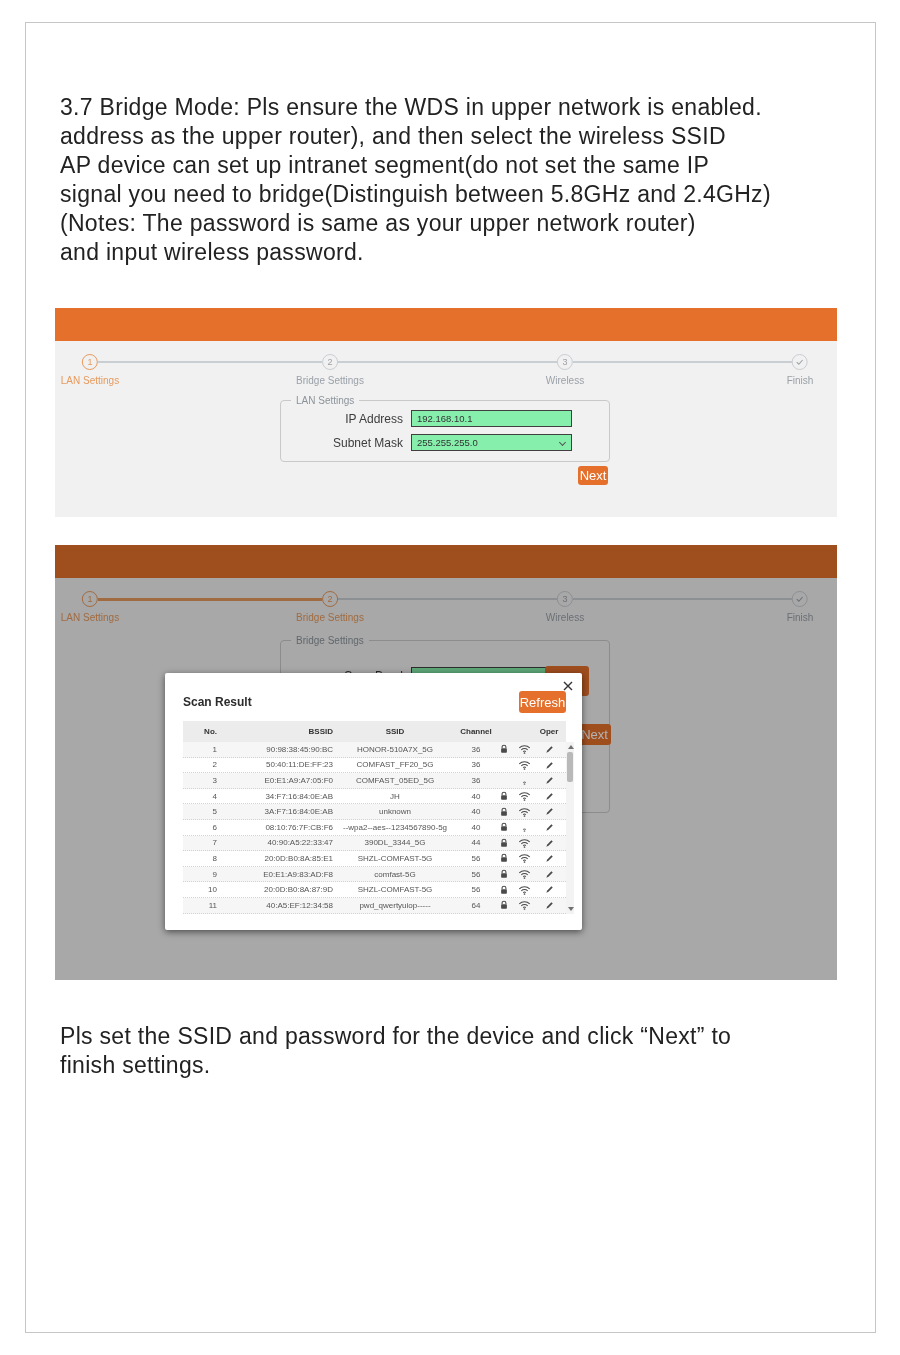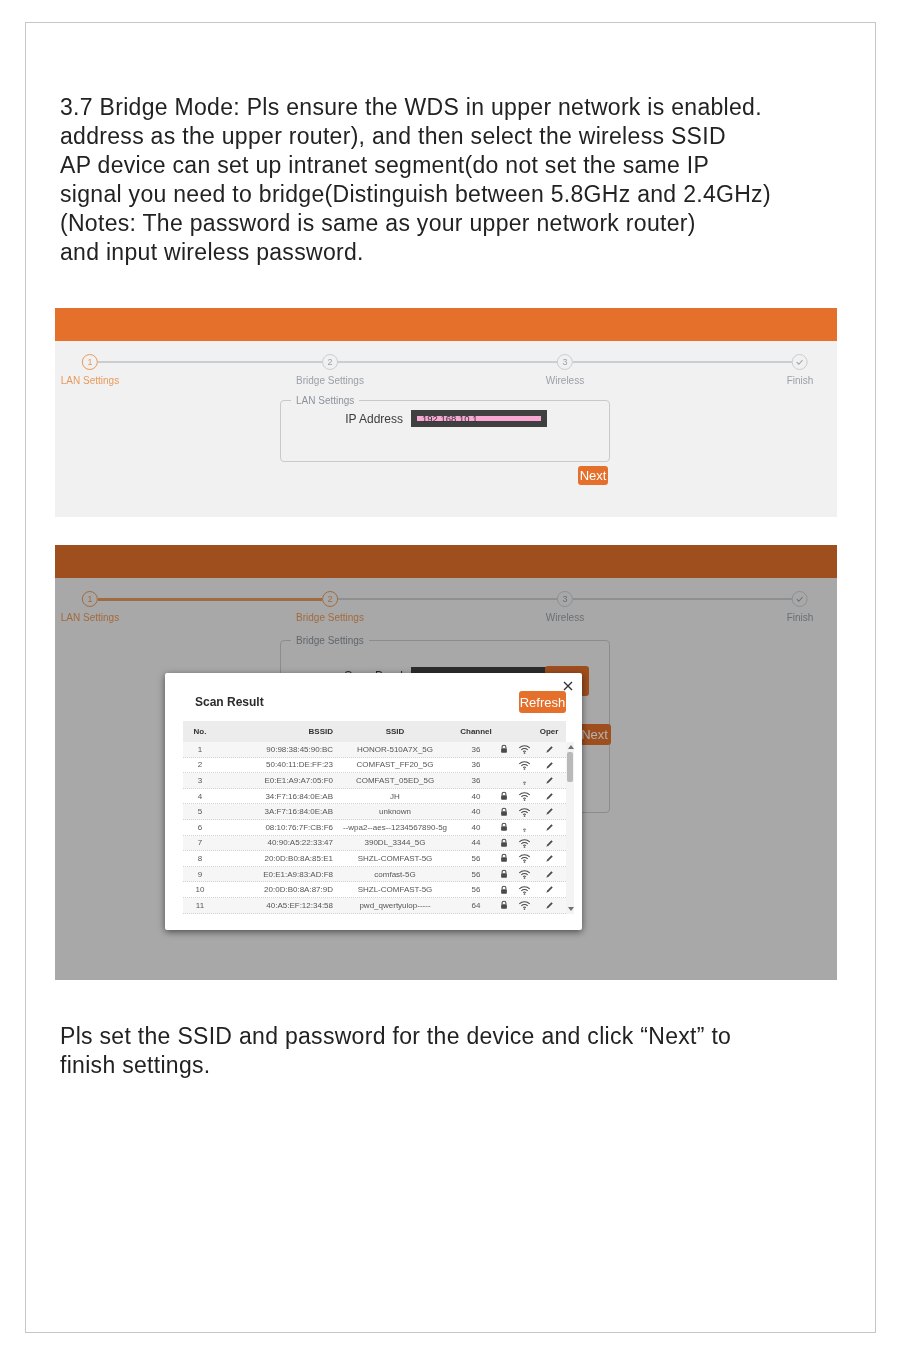--- a/index.html
+++ b/index.html
@@ -41,46 +41,46 @@
   .step.on .slabel{color:var(--step-active);}
   .circle svg{display:block;}
 
   
   .panel{position:absolute;border:1px solid #c9c9c9;border-radius:4px;}
   .shot1 .panel{left:225px;top:92px;width:330px;height:62px;}
   .shot2 .panel{left:225px;top:95px;width:330px;height:173px;}
   .legend{position:absolute;top:-6px;left:10px;background:#f1f1f1;padding:0 5px;font-size:10px;color:#8b949b;}
   .frow{position:absolute;left:0;width:100%;display:flex;align-items:center;}
   .frow .flabel{width:122px;text-align:right;margin-right:8px;font-size:12px;color:#3c3c3c;}
-  .ctrl{position:relative;width:136px;height:17px;background:#f9a8d4;border:6px solid #404040;
+  .ctrl{position:relative;width:161px;height:17px;background:#86efac;border:1px solid #404040;
         font-size:9.5px;color:#333;display:flex;align-items:center;padding:0 5px;}
   .ctrl.select .chev{position:absolute;right:6px;top:5px;width:5px;height:5px;
         border-right:1.4px solid #555;border-bottom:1.4px solid #555;transform:rotate(45deg);}
   .btn{background:var(--accent);color:#fff;border:none;border-radius:3px;
        font-size:13px;display:flex;align-items:center;justify-content:center;cursor:pointer;
        font-family:"Liberation Sans",sans-serif;}
   .next1{position:absolute;left:523px;top:158px;width:30px;height:19px;}
   .next2{position:absolute;left:523px;top:179px;width:33px;height:21px;}
   .scan-hidden{position:absolute;left:490px;top:121px;width:44px;height:30px;border-radius:3px;}
   .input2{position:absolute;left:355px;top:129px;width:143px;height:17px;background:#fff;border:1px solid #b9bec4;}
 
   
   .overlay{position:absolute;left:0;top:0;width:100%;height:100%;background:rgba(0,0,0,.30);z-index:5;}
   .modal{position:absolute;left:110px;top:128px;width:417px;height:257px;background:#fff;z-index:10;
          border-radius:2px;box-shadow:0 2px 7px rgba(0,0,0,.55);}
   .modal .close{position:absolute;right:7px;top:6px;width:14px;height:14px;display:flex;
                 align-items:center;justify-content:center;cursor:pointer;}
-  .modal .m-title{position:absolute;left:18px;top:22px;font-size:12px;font-weight:bold;color:#2c2c2c;margin-left:12px;}
+  .modal .m-title{position:absolute;left:18px;top:22px;font-size:12px;font-weight:bold;color:#2c2c2c;}
   .modal .refresh{position:absolute;right:16px;top:18px;width:47px;height:22px;}
 
   .scan-table{position:absolute;left:18px;top:48px;width:383px;font-size:8px;color:#555;}
   .trow{display:flex;align-items:center;height:15.6px;border-bottom:1px dotted #d2d2d2;}
   .trow.head{height:21px;background:#ececec;font-weight:bold;color:#333;border-bottom:none;}
   .trow.odd{background:#f6f6f6;}
-  .c-no{width:34px;text-align:center;}
+  .c-no{width:34px;text-align:right;}
   .c-bssid{width:116px;text-align:right;}
   .c-ssid{width:124px;text-align:center;white-space:nowrap;overflow:hidden;}
   .c-ch{width:38px;text-align:center;}
   .c-lock{width:18px;text-align:center;}
   .c-sig{width:22px;text-align:center;}
   .c-oper{width:28px;text-align:center;}
   .c-lock svg,.c-sig svg,.c-oper svg{display:inline-block;vertical-align:middle;}
   .trow.weak .arcA,.trow.weak .arcB{display:none;}
   .trow.weak .c-sig svg{opacity:.8;}
 
@@ -141,20 +141,27 @@
       </div>
     </div>
 
     <div class="panel">
       <div class="legend">LAN Settings</div>
       <div class="frow" style="top:9px;">
         <div class="flabel">IP Address</div>
         <div class="ctrl">
             <span>192.168.10.1</span>
           </div>
+      </div>
+      <div class="frow" style="top:33px;">
+        <div class="flabel">Subnet Mask</div>
+        <div class="ctrl select">
+          <span>255.255.255.0</span>
+          <span class="chev"></span>
+        </div>
       </div>
     </div>
 
     <button class="btn next1">Next</button>
   </div>
 
   <div class="shot shot2">
     <div class="topbar"></div>
 
     <div class="stepper">

